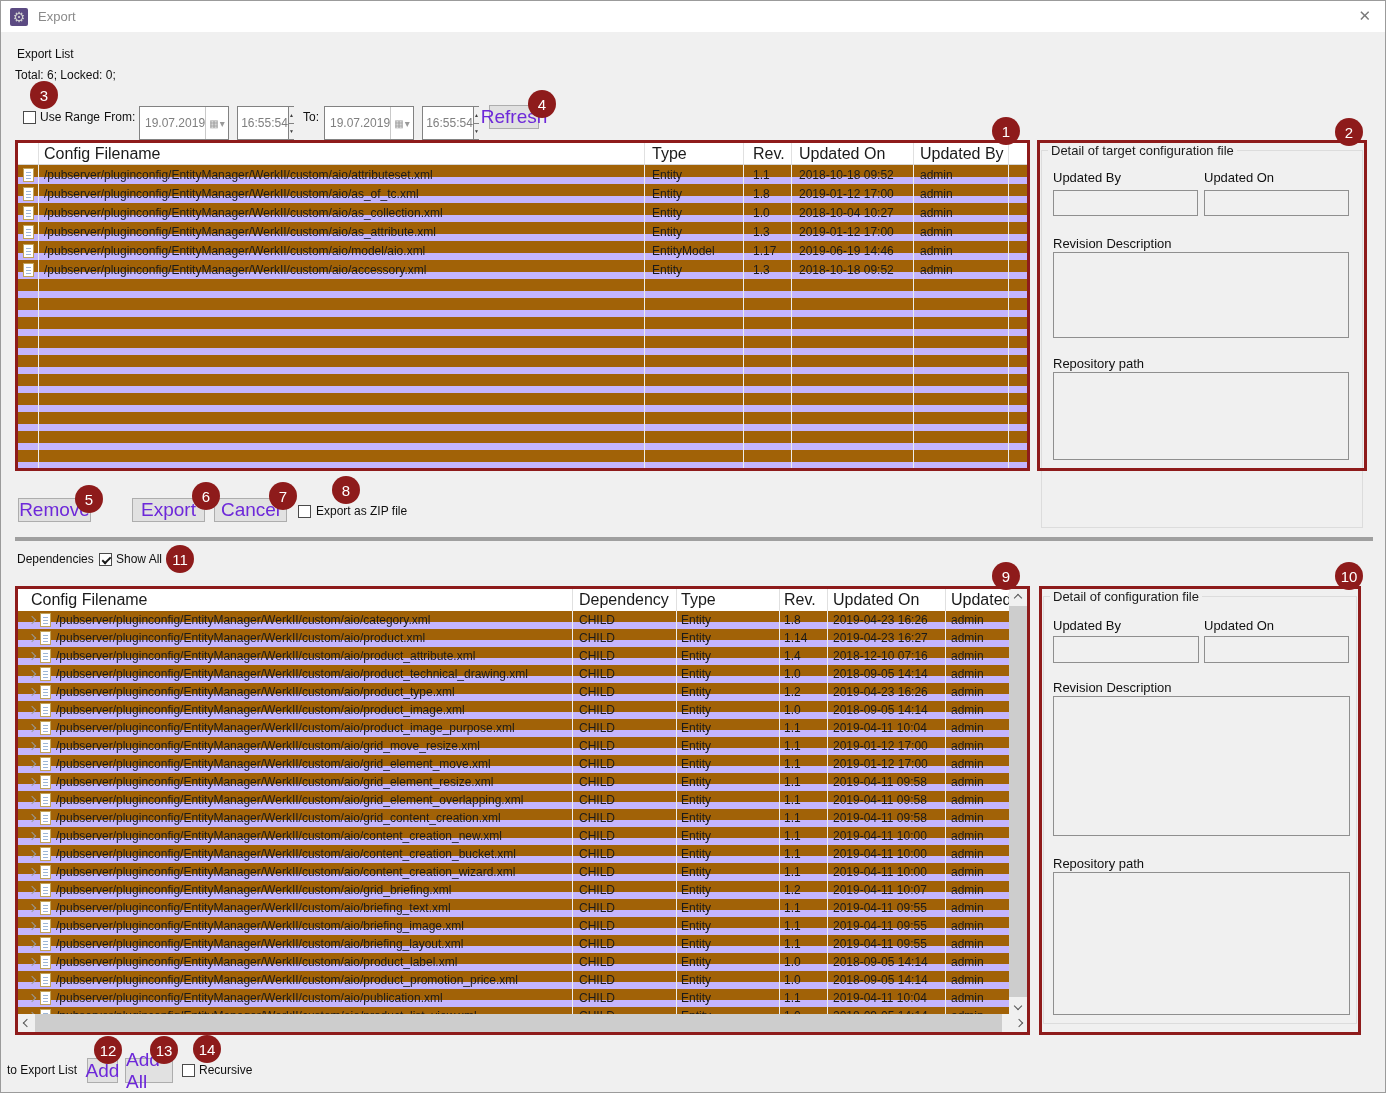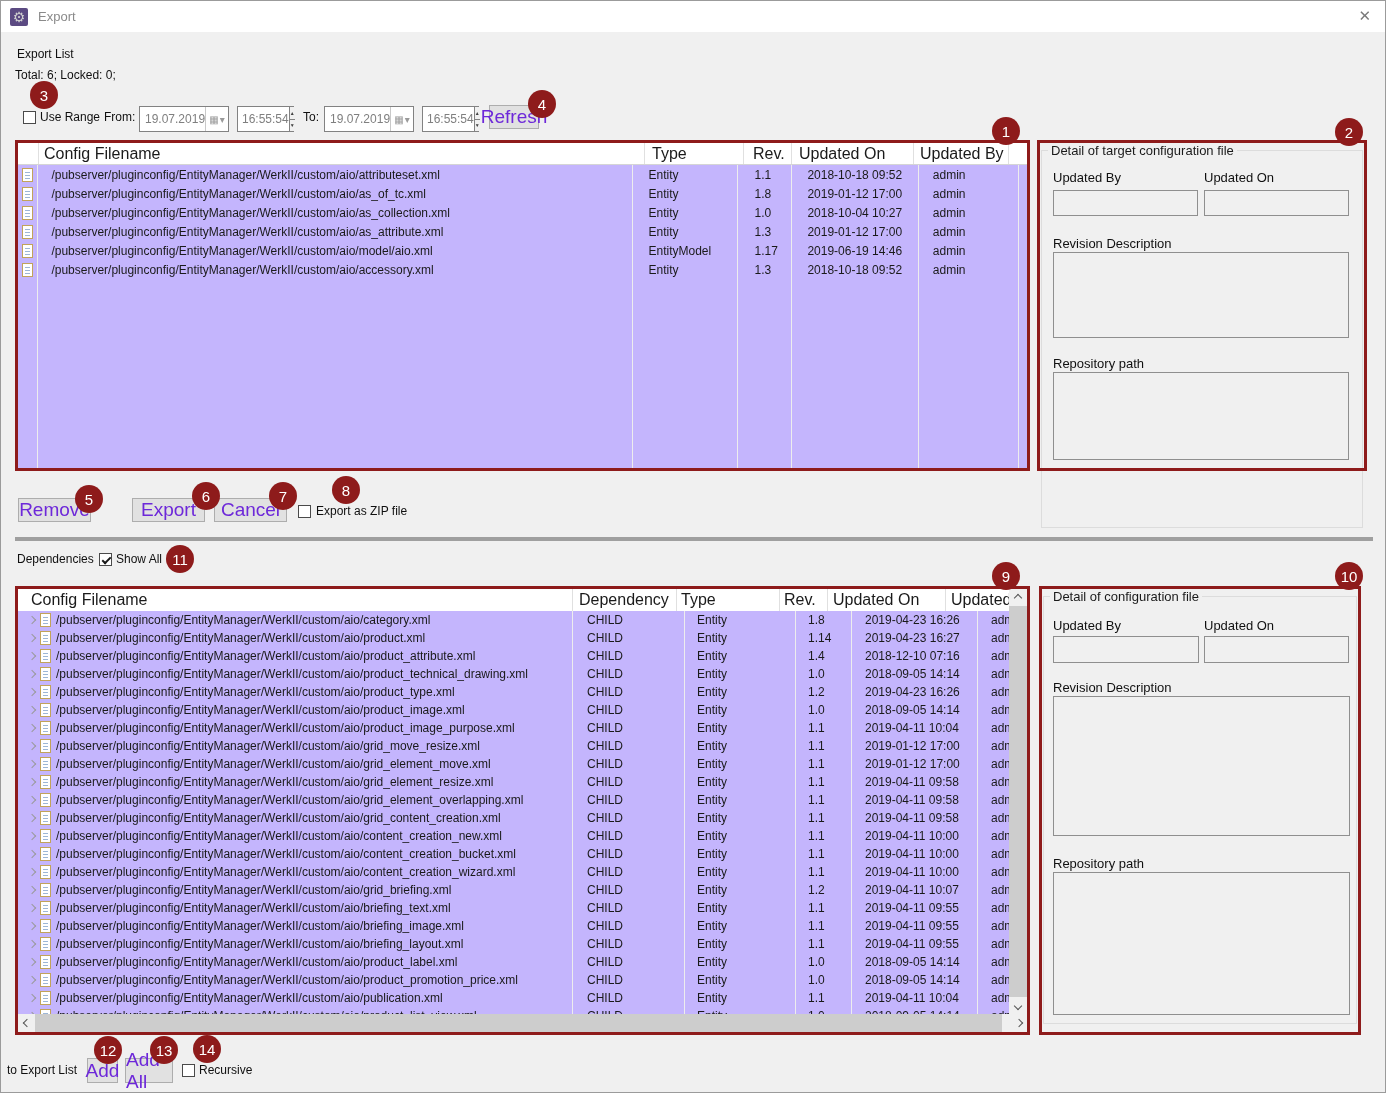--- a/index.html
+++ b/index.html
@@ -9,39 +9,39 @@
   
   .titlebar{position:absolute;left:0;top:0;width:100%;height:31px;background:#ffffff;display:flex;align-items:center;}
   .app-icon{width:18px;height:18px;margin-left:9px;background:#5b4a82;border-radius:2px;display:flex;align-items:center;justify-content:center;color:#cfcfcf;font-size:14px;line-height:1;}
   .win-title{margin-left:10px;font-size:13px;color:#8a8a8a;}
   .close-btn{position:absolute;right:14px;top:6px;font-size:15px;color:#7a7a7a;cursor:pointer;}
   .lbl{font-size:12px;color:#101010;white-space:nowrap;}
   
   .cb{width:13px;height:13px;background:#fff;border:1px solid #4a4a4a;position:relative;display:inline-block;flex:none;}
   .cb.checked::after{content:"";position:absolute;left:2px;top:3px;width:7px;height:3px;border-left:2px solid #1a1a1a;border-bottom:2px solid #1a1a1a;transform:rotate(-45deg);}
   
-  .field{background:#fff;border:1px solid #828282;height:26px;display:flex;align-items:center;font-size:12px;color:#7f7f7f;}
+  .field{background:#fff;border:1px solid #828282;height:34px;display:flex;align-items:center;font-size:12px;color:#7f7f7f;justify-content:center;}
   .date-field{width:90px;}
   .date-field .dtext{flex:1;padding-left:5px;}
   .date-field .cal{width:26px;border-left:1px solid #c9c9c9;height:100%;display:flex;align-items:center;justify-content:center;gap:1px;color:#9a9a9a;font-size:10px;}
   .time-field{width:57px;}
   .time-field .ttext{flex:1;padding-left:4px;}
   .spin{width:15px;height:100%;display:flex;flex-direction:column;border-left:1px solid #828282;}
   .spin>div{flex:1;background:#f0f0f0;display:flex;align-items:center;justify-content:center;font-size:5px;color:#404040;}
   .spin>div:first-child{border-bottom:1px solid #828282;}
   
   .btn{background:#e1e1e1;border:1px solid #adadad;font-size:19px;color:#6d28d9;display:flex;align-items:center;justify-content:center;cursor:pointer;}
   
   .redbox{position:absolute;border:3px solid #8e1b1b;background:transparent;pointer-events:none;}
   .badge{position:absolute;width:28px;height:28px;border-radius:50%;background:#8e1b1b;color:#fff;font-size:15px;display:flex;align-items:center;justify-content:center;z-index:50;}
   
   .tbl{position:absolute;background:#fff;overflow:hidden;}
   .thead{display:flex;border-bottom:1px solid #d5d5d5;background:#fff;}
   .thead .hc{font-size:16px;color:#1a1a1a;display:flex;align-items:center;border-right:1px solid #e0e0e0;white-space:nowrap;overflow:hidden;}
-  .trow{display:flex;border-bottom:1px solid #c4b5fd;background:#c4b5fd;gap:8px;}
+  .trow{display:flex;border-bottom:7px solid #c4b5fd;background:#a16207;}
   .trow .tc{display:flex;align-items:center;border-right:1px solid #ededed;font-size:12px;color:#1a1a1a;white-space:nowrap;overflow:hidden;}
   
   .t1-icon{width:21px;justify-content:center;}
   .t1-name{width:606px;padding-left:5px;}
   .t1-type{width:99px;padding-left:7px;}
   .t1-rev{width:48px;padding-left:9px;}
   .t1-on{width:122px;padding-left:7px;}
   .t1-by{width:95px;padding-left:6px;}
   .t1-fill{flex:1;border-right:none!important;}
   .t1-h{height:21px;}

